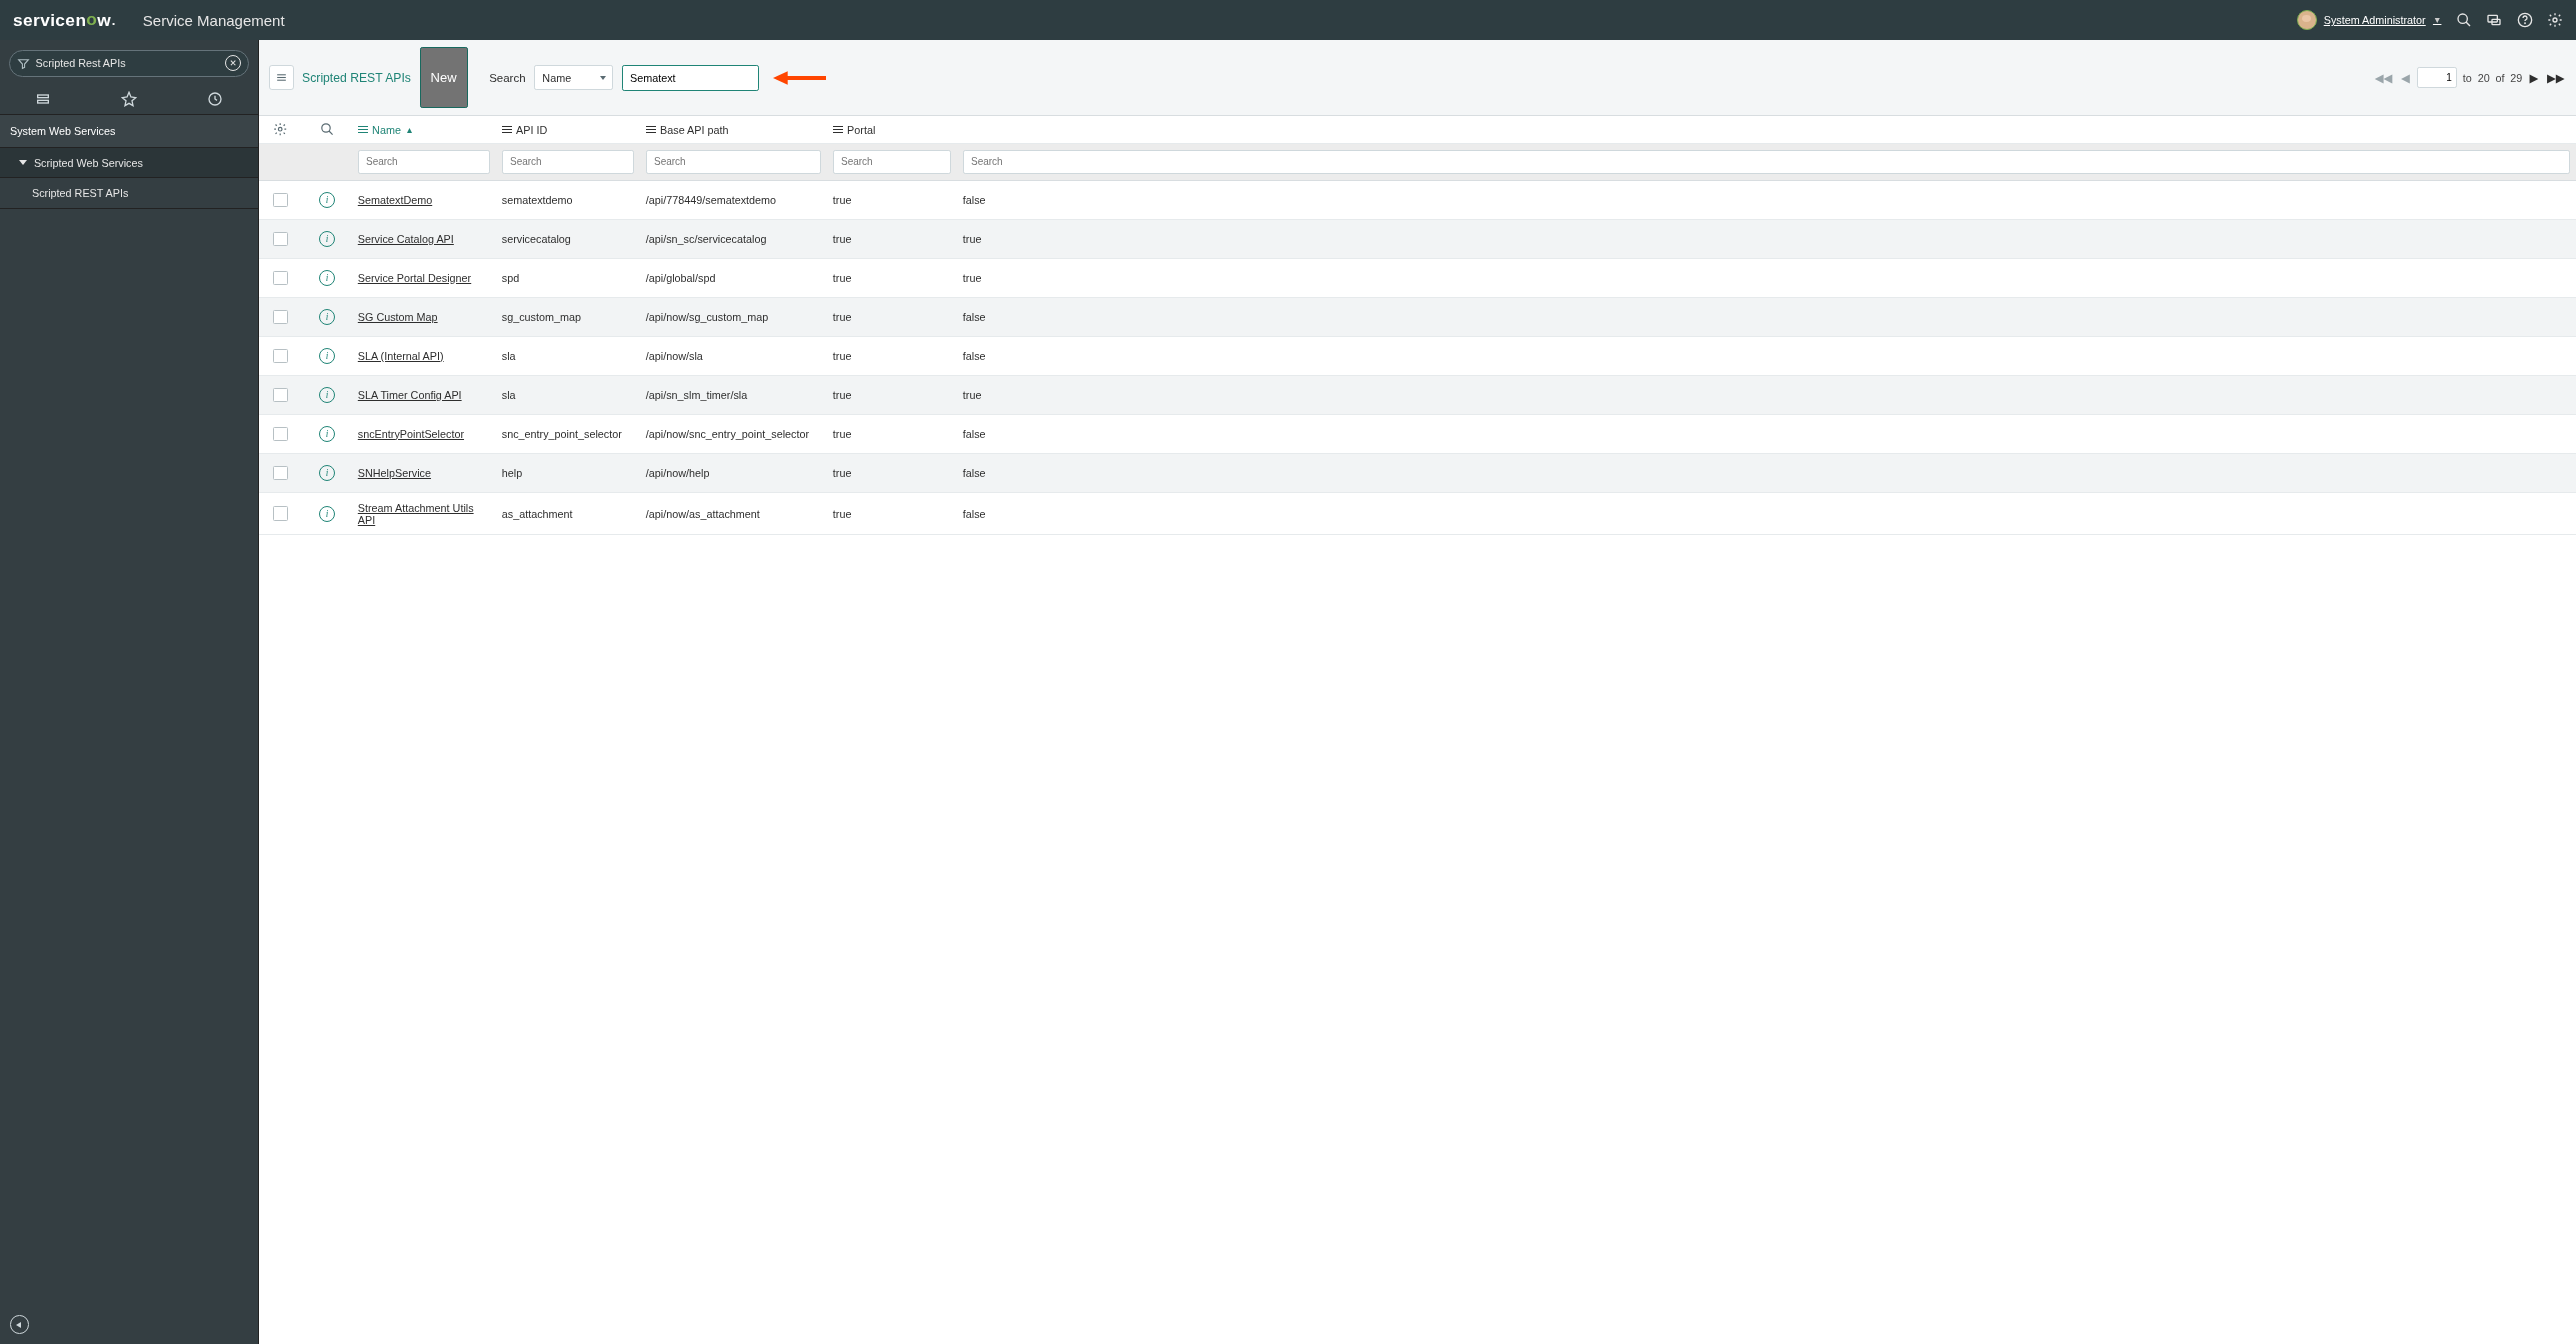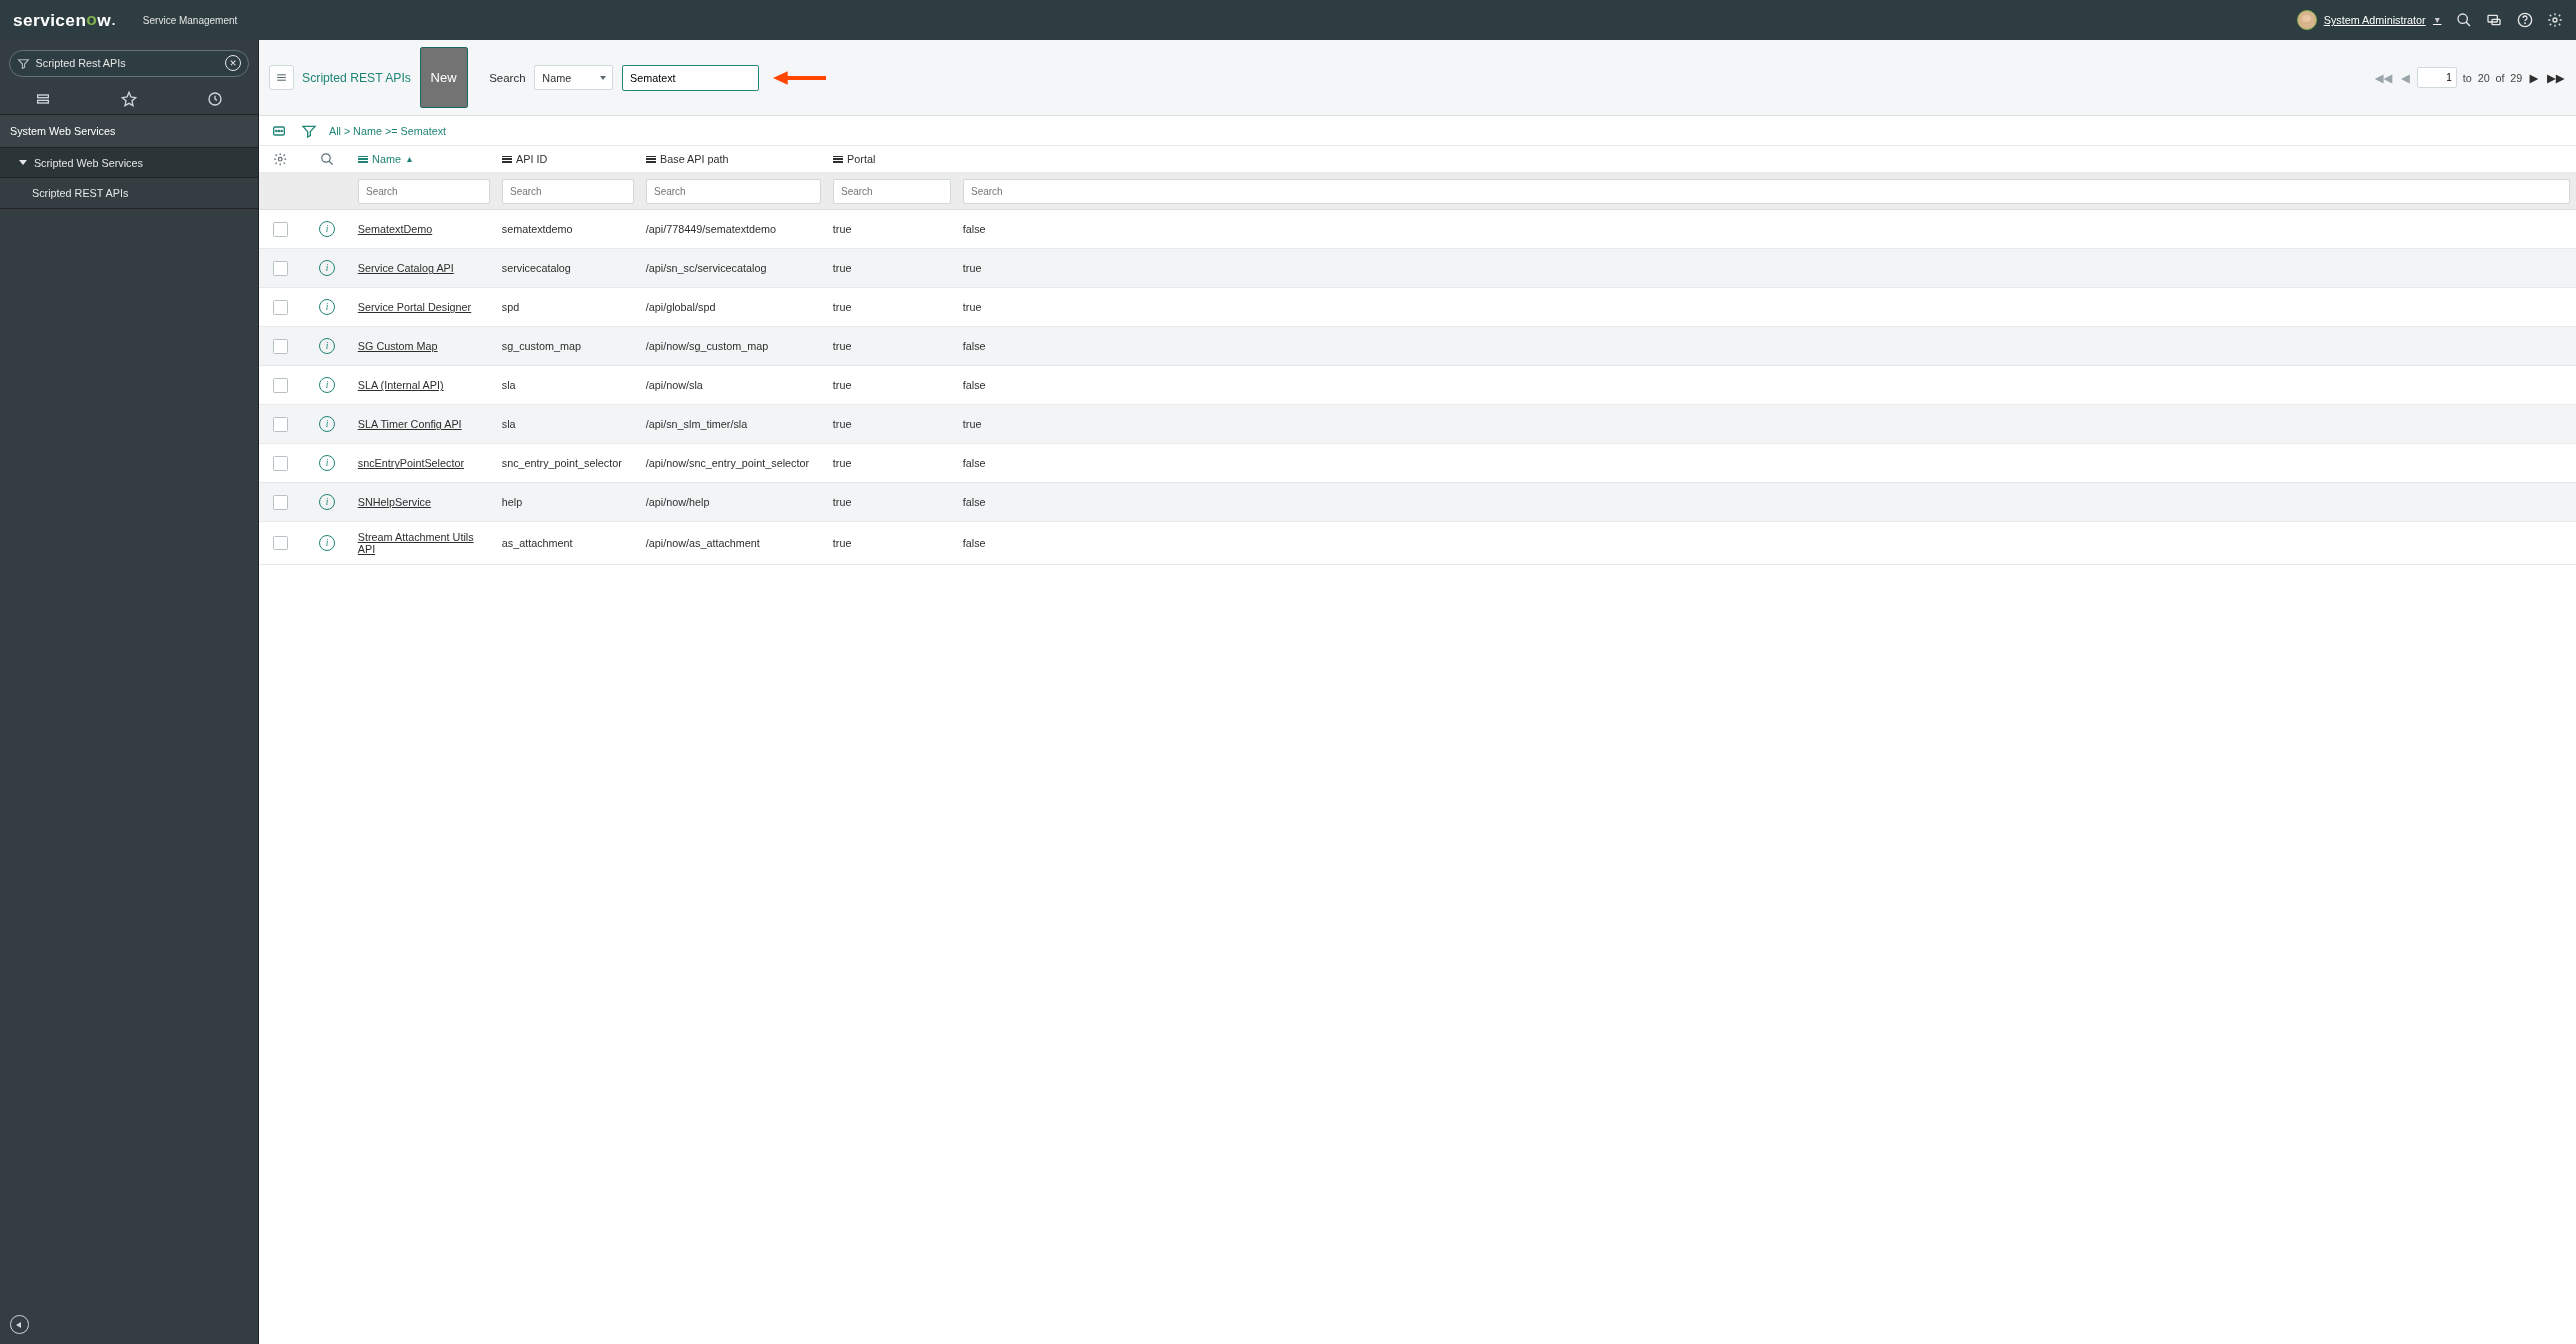--- a/index.html
+++ b/index.html
@@ -5,21 +5,21 @@
 * { box-sizing: border-box; margin: 0; padding: 0; }
 body { font-family: -apple-system, "Helvetica Neue", Arial, sans-serif; font-size: 10.8px; color: #2e2e2e; background: #fff; overflow: hidden; }
 .app { display: flex; flex-direction: column; height: 100vh; width: 100vw; }
 
 
 .header { background: #2e3d41; color: #fff; display: flex; align-items: center; padding: 0 13px; height: 40px; }
 .logo-block { display: flex; align-items: center; gap: 14px; }
 .logo { font-weight: 700; font-size: 17.3px; letter-spacing: 0.4px; display: flex; align-items: center; }
 .logo .o { color: #7fb04f; font-size: 17.3px; line-height: 1; display:inline-block; transform: translateY(0px); }
 .logo .dot { font-size: 13px; margin-left:0.7px;}
-.header .app-title { font-size: 10px; margin-left: 13px; color: #e6e6e6; }
+.header .app-title { font-size: 15px; margin-left: 13px; color: #e6e6e6; }
 .header-right { margin-left: auto; display: flex; align-items: center; gap: 14.4px; }
 .avatar { width: 20px; height: 20px; border-radius: 50%; background: #d9b38c; border:1.4px solid #7fb04f; position:relative; overflow:hidden; }
 .avatar::after{content:"";position:absolute;inset:3.6px 4.3px auto 4.3px;height:7.2px;border-radius:50%;background:#e9c6a6;}
 .user-chip { display: flex; align-items: center; gap: 7.2px; cursor: pointer; text-decoration: underline; }
 .caret-down { font-size:8.6px; color:#ccc; }
 .hicon { width: 16px; height: 16px; color: #e6e6e6; cursor: pointer; display:flex; align-items:center; justify-content:center;}
 .hicon svg { width:16px; height:16px; stroke:#e6e6e6; fill:none; stroke-width:2;}
 
 
 .body { flex:1; display:flex; min-height:0; }
@@ -212,38 +212,20 @@
           <input class="pag-page" value="1" style="">
           <span class="pag-text">to</span>
           <span class="pag-text">20</span>
           <span class="pag-text">of</span>
           <span class="pag-text">29</span>
           <span class="pag-btn pag-next">▶</span>
           <span class="pag-btn pag-next">▶▶</span>
         </div>
       </div>
 
-      <div class="filter-row">
-        <span class="ico">
-            <svg viewBox="0 0 24 24">
-              <rect x="4" y="6" width="16" height="12" rx="2"></rect>
-              <circle cx="8" cy="12" r="1" fill="#1f8476"></circle>
-              <circle cx="12" cy="12" r="1" fill="#1f8476"></circle>
-              <circle cx="16" cy="12" r="1" fill="#1f8476"></circle>
-            </svg>
-          </span>
-        <span class="ico">
-            <svg viewBox="0 0 24 24">
-              <path d="M3 5h18L14 13v6l-4 2v-8L3 5z"></path>
-            </svg>
-          </span>
-        <span class="breadcrumb">
-          <span>All</span><span class="sep">&gt;</span><span>Name &gt;= Sematext</span>
-        </span>
-      </div>
 
       <div class="thead-row">
         <div class="thead-ico">
             <svg viewBox="0 0 24 24">
               <circle cx="12" cy="12" r="3"></circle>
               <path d="M12 2v3M12 19v3M4.2 4.2l2.1 2.1M17.7 17.7l2.1 2.1M2 12h3M19 12h3M4.2 19.8l2.1-2.1M17.7 6.3l2.1-2.1"></path>
             </svg>
           </div>
         <div class="thead-ico">
             <svg viewBox="0 0 24 24">

